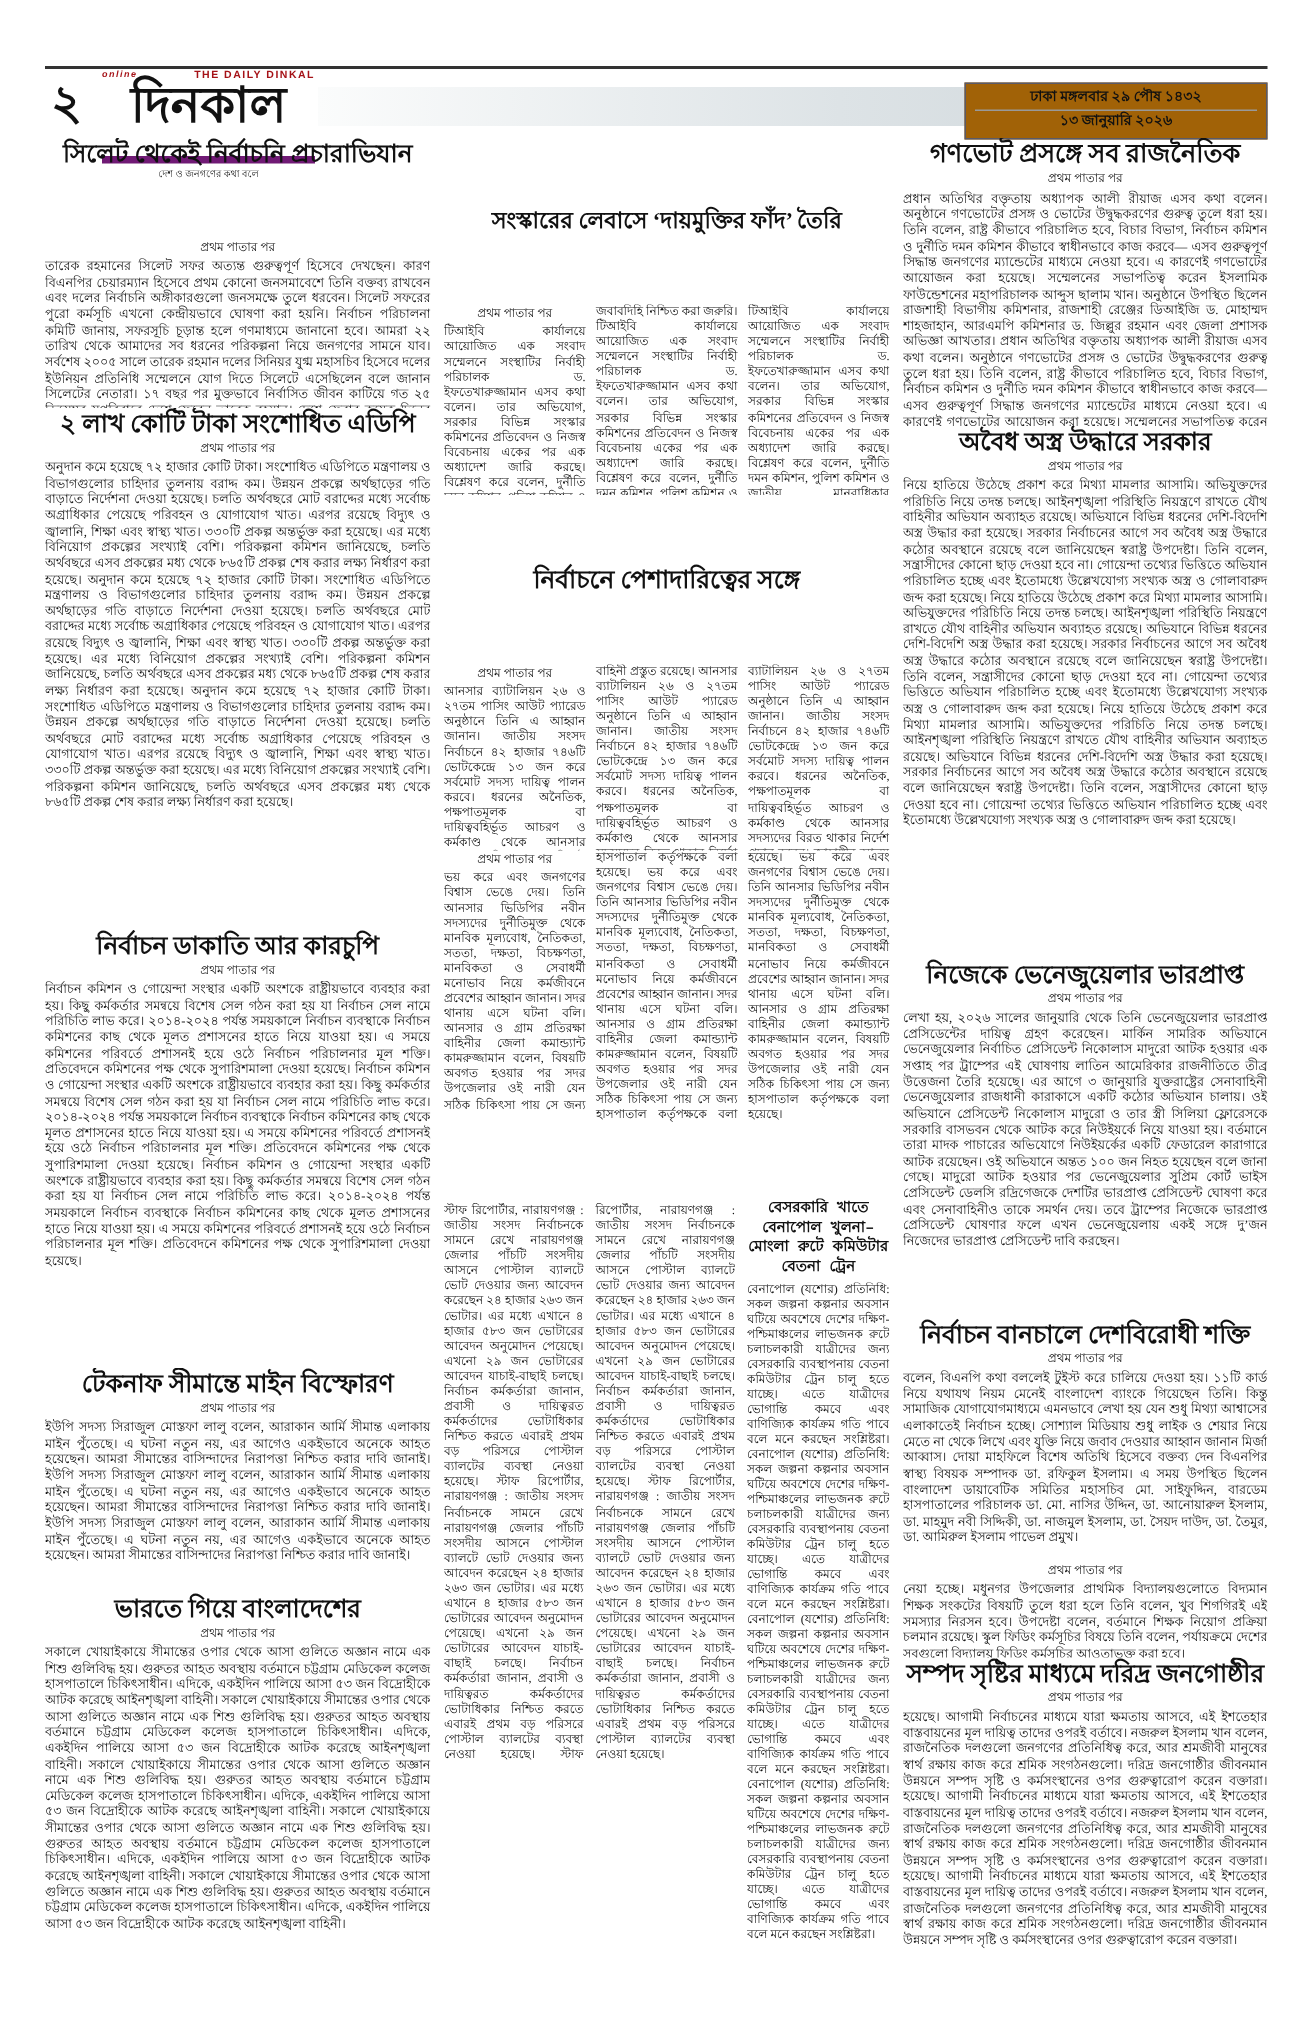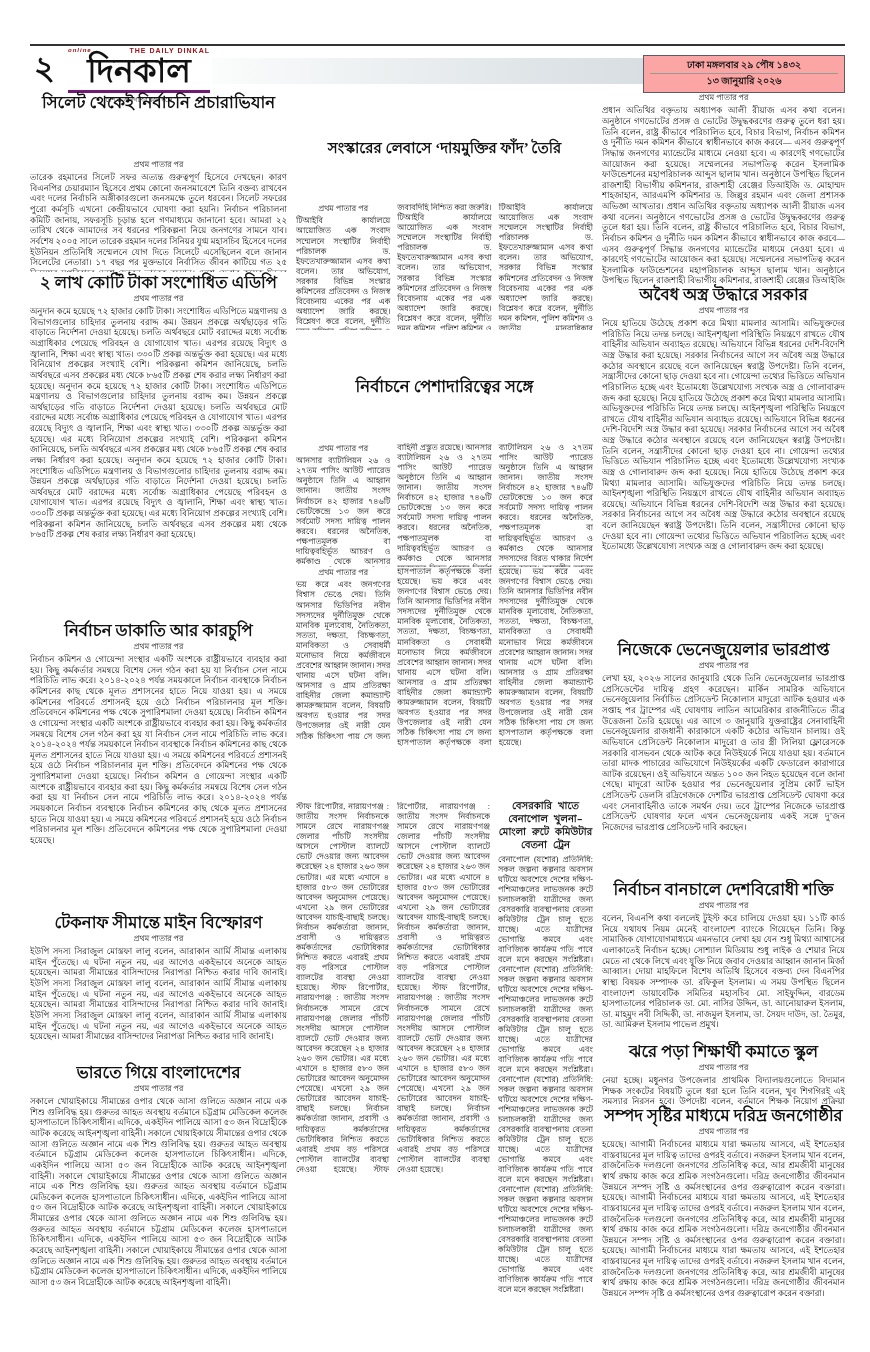--- a/index.html
+++ b/index.html
@@ -5,26 +5,26 @@
   html,body{margin:0;padding:0;background:#ffffff;}
   .page{position:relative;width:870px;height:1352px;background:#fff;overflow:hidden;
         font-family:"Liberation Serif","DejaVu Sans",serif;color:#111;}
   .top-rule{position:absolute;left:30px;right:25px;top:44px;height:2px;background:#333;}
   
   .page-num{position:absolute;left:34px;top:52px;font-size:32px;font-weight:bold;line-height:1;}
   .logo{position:absolute;left:68px;top:47px;width:142px;text-align:center;}
   .logo-top{font-size:7px;font-weight:bold;color:#a51217;letter-spacing:1px;text-align:right;
             font-family:"Liberation Sans",sans-serif;}
   .logo-online{float:left;font-style:italic;font-size:6px;color:#a51217;}
-  .logo-main{font-size:33px;font-weight:bold;line-height:1.05;border-bottom:3px solid #701a75;
-             padding-bottom:1px;}
+  .logo-main{font-size:33px;font-weight:bold;line-height:1.05;border-bottom:5px solid #701a75;
+             padding-bottom:15px;}
   .logo-tag{font-size:6.5px;margin-top:2px;color:#222;}
   .grad-bar{position:absolute;left:212px;right:25px;top:58px;height:26px;
             background:linear-gradient(to right,#fbfcfc 0%,#dde3e6 55%,#ccd4d8 100%);}
-  .date-box{position:absolute;right:25px;top:55px;width:188px;background:#fca5a5;
+  .date-box{position:absolute;right:25px;top:55px;width:188px;background:#a16207;
             border:1px solid #5a5a68;padding:2px 6px 3px;font-size:9.5px;font-weight:bold;
             text-align:center;line-height:1.5;}
   .date-box .row1{border-bottom:1px solid #999;padding-bottom:1px;}
   
   .content{position:absolute;left:30px;right:25px;top:92px;height:1245px;display:flex;gap:9px;}
   .col{display:flex;flex-direction:column;min-width:0;}
   .col-left{width:257px;}
   .col-mid{width:297px;}
   .col-right{flex:1;}
   article{overflow:hidden;flex:0 0 auto;}
@@ -137,40 +137,40 @@
         </article>
         <article class="benap">
           <h2 class="hl hl-big3"><span class="txt">বেসরকারি খাতে বেনাপোল খুলনা–মোংলা রুটে কমিউটার বেতনা ট্রেন</span></h2>
           <div class="body" style="margin-top:3px;font-size:8px">বেনাপোল (যশোর) প্রতিনিধি: সকল জল্পনা কল্পনার অবসান ঘটিয়ে অবশেষে দেশের দক্ষিণ-পশ্চিমাঞ্চলের লাভজনক রুটে চলাচলকারী যাত্রীদের জন্য বেসরকারি ব্যবস্থাপনায় বেতনা কমিউটার ট্রেন চালু হতে যাচ্ছে। এতে যাত্রীদের ভোগান্তি কমবে এবং বাণিজ্যিক কার্যক্রম গতি পাবে বলে মনে করছেন সংশ্লিষ্টরা। বেনাপোল (যশোর) প্রতিনিধি: সকল জল্পনা কল্পনার অবসান ঘটিয়ে অবশেষে দেশের দক্ষিণ-পশ্চিমাঞ্চলের লাভজনক রুটে চলাচলকারী যাত্রীদের জন্য বেসরকারি ব্যবস্থাপনায় বেতনা কমিউটার ট্রেন চালু হতে যাচ্ছে। এতে যাত্রীদের ভোগান্তি কমবে এবং বাণিজ্যিক কার্যক্রম গতি পাবে বলে মনে করছেন সংশ্লিষ্টরা। বেনাপোল (যশোর) প্রতিনিধি: সকল জল্পনা কল্পনার অবসান ঘটিয়ে অবশেষে দেশের দক্ষিণ-পশ্চিমাঞ্চলের লাভজনক রুটে চলাচলকারী যাত্রীদের জন্য বেসরকারি ব্যবস্থাপনায় বেতনা কমিউটার ট্রেন চালু হতে যাচ্ছে। এতে যাত্রীদের ভোগান্তি কমবে এবং বাণিজ্যিক কার্যক্রম গতি পাবে বলে মনে করছেন সংশ্লিষ্টরা। বেনাপোল (যশোর) প্রতিনিধি: সকল জল্পনা কল্পনার অবসান ঘটিয়ে অবশেষে দেশের দক্ষিণ-পশ্চিমাঞ্চলের লাভজনক রুটে চলাচলকারী যাত্রীদের জন্য বেসরকারি ব্যবস্থাপনায় বেতনা কমিউটার ট্রেন চালু হতে যাচ্ছে। এতে যাত্রীদের ভোগান্তি কমবে এবং বাণিজ্যিক কার্যক্রম গতি পাবে বলে মনে করছেন সংশ্লিষ্টরা।</div>
         </article>
       </div>
     </section>
 
     <section class="col col-right">
       <article style="height:192px">
+        <h2 class="hl" style="font-size:17px"><span class="txt">গণভোট প্রসঙ্গে সব রাজনৈতিক</span></h2>
         <div class="cont">প্রথম পাতার পর</div>
         <div class="body">প্রধান অতিথির বক্তৃতায় অধ্যাপক আলী রীয়াজ এসব কথা বলেন। অনুষ্ঠানে গণভোটের প্রসঙ্গ ও ভোটের উদ্বুদ্ধকরণের গুরুত্ব তুলে ধরা হয়। তিনি বলেন, রাষ্ট্র কীভাবে পরিচালিত হবে, বিচার বিভাগ, নির্বাচন কমিশন ও দুর্নীতি দমন কমিশন কীভাবে স্বাধীনভাবে কাজ করবে— এসব গুরুত্বপূর্ণ সিদ্ধান্ত জনগণের ম্যান্ডেটের মাধ্যমে নেওয়া হবে। এ কারণেই গণভোটের আয়োজন করা হয়েছে। সম্মেলনের সভাপতিত্ব করেন ইসলামিক ফাউন্ডেশনের মহাপরিচালক আব্দুস ছালাম খান। অনুষ্ঠানে উপস্থিত ছিলেন রাজশাহী বিভাগীয় কমিশনার, রাজশাহী রেঞ্জের ডিআইজি ড. মোহাম্মদ শাহজাহান, আরএমপি কমিশনার ড. জিল্লুর রহমান এবং জেলা প্রশাসক অভিজ্ঞা আখতার। প্রধান অতিথির বক্তৃতায় অধ্যাপক আলী রীয়াজ এসব কথা বলেন। অনুষ্ঠানে গণভোটের প্রসঙ্গ ও ভোটের উদ্বুদ্ধকরণের গুরুত্ব তুলে ধরা হয়। তিনি বলেন, রাষ্ট্র কীভাবে পরিচালিত হবে, বিচার বিভাগ, নির্বাচন কমিশন ও দুর্নীতি দমন কমিশন কীভাবে স্বাধীনভাবে কাজ করবে— এসব গুরুত্বপূর্ণ সিদ্ধান্ত জনগণের ম্যান্ডেটের মাধ্যমে নেওয়া হবে। এ কারণেই গণভোটের আয়োজন করা হয়েছে। সম্মেলনের সভাপতিত্ব করেন ইসলামিক ফাউন্ডেশনের মহাপরিচালক আব্দুস ছালাম খান। অনুষ্ঠানে উপস্থিত ছিলেন রাজশাহী বিভাগীয় কমিশনার, রাজশাহী রেঞ্জের ডিআইজি ড. মোহাম্মদ শাহজাহান, আরএমপি কমিশনার ড. জিল্লুর রহমান এবং জেলা প্রশাসক অভিজ্ঞা আখতার।</div>
       </article>
       <article style="height:355px">
         <h2 class="hl"><span class="txt">অবৈধ অস্ত্র উদ্ধারে সরকার</span></h2>
         <div class="cont">প্রথম পাতার পর</div>
         <div class="body">নিয়ে হাতিয়ে উঠেছে প্রকাশ করে মিথ্যা মামলার আসামি। অভিযুক্তদের পরিচিতি নিয়ে তদন্ত চলছে। আইনশৃঙ্খলা পরিস্থিতি নিয়ন্ত্রণে রাখতে যৌথ বাহিনীর অভিযান অব্যাহত রয়েছে। অভিযানে বিভিন্ন ধরনের দেশি-বিদেশি অস্ত্র উদ্ধার করা হয়েছে। সরকার নির্বাচনের আগে সব অবৈধ অস্ত্র উদ্ধারে কঠোর অবস্থানে রয়েছে বলে জানিয়েছেন স্বরাষ্ট্র উপদেষ্টা। তিনি বলেন, সন্ত্রাসীদের কোনো ছাড় দেওয়া হবে না। গোয়েন্দা তথ্যের ভিত্তিতে অভিযান পরিচালিত হচ্ছে এবং ইতোমধ্যে উল্লেখযোগ্য সংখ্যক অস্ত্র ও গোলাবারুদ জব্দ করা হয়েছে। নিয়ে হাতিয়ে উঠেছে প্রকাশ করে মিথ্যা মামলার আসামি। অভিযুক্তদের পরিচিতি নিয়ে তদন্ত চলছে। আইনশৃঙ্খলা পরিস্থিতি নিয়ন্ত্রণে রাখতে যৌথ বাহিনীর অভিযান অব্যাহত রয়েছে। অভিযানে বিভিন্ন ধরনের দেশি-বিদেশি অস্ত্র উদ্ধার করা হয়েছে। সরকার নির্বাচনের আগে সব অবৈধ অস্ত্র উদ্ধারে কঠোর অবস্থানে রয়েছে বলে জানিয়েছেন স্বরাষ্ট্র উপদেষ্টা। তিনি বলেন, সন্ত্রাসীদের কোনো ছাড় দেওয়া হবে না। গোয়েন্দা তথ্যের ভিত্তিতে অভিযান পরিচালিত হচ্ছে এবং ইতোমধ্যে উল্লেখযোগ্য সংখ্যক অস্ত্র ও গোলাবারুদ জব্দ করা হয়েছে। নিয়ে হাতিয়ে উঠেছে প্রকাশ করে মিথ্যা মামলার আসামি। অভিযুক্তদের পরিচিতি নিয়ে তদন্ত চলছে। আইনশৃঙ্খলা পরিস্থিতি নিয়ন্ত্রণে রাখতে যৌথ বাহিনীর অভিযান অব্যাহত রয়েছে। অভিযানে বিভিন্ন ধরনের দেশি-বিদেশি অস্ত্র উদ্ধার করা হয়েছে। সরকার নির্বাচনের আগে সব অবৈধ অস্ত্র উদ্ধারে কঠোর অবস্থানে রয়েছে বলে জানিয়েছেন স্বরাষ্ট্র উপদেষ্টা। তিনি বলেন, সন্ত্রাসীদের কোনো ছাড় দেওয়া হবে না। গোয়েন্দা তথ্যের ভিত্তিতে অভিযান পরিচালিত হচ্ছে এবং ইতোমধ্যে উল্লেখযোগ্য সংখ্যক অস্ত্র ও গোলাবারুদ জব্দ করা হয়েছে।</div>
       </article>
       <article style="height:240px">
         <h2 class="hl"><span class="txt">নিজেকে ভেনেজুয়েলার ভারপ্রাপ্ত</span></h2>
         <div class="cont">প্রথম পাতার পর</div>
         <div class="body">লেখা হয়, ২০২৬ সালের জানুয়ারি থেকে তিনি ভেনেজুয়েলার ভারপ্রাপ্ত প্রেসিডেন্টের দায়িত্ব গ্রহণ করেছেন। মার্কিন সামরিক অভিযানে ভেনেজুয়েলার নির্বাচিত প্রেসিডেন্ট নিকোলাস মাদুরো আটক হওয়ার এক সপ্তাহ পর ট্রাম্পের এই ঘোষণায় লাতিন আমেরিকার রাজনীতিতে তীব্র উত্তেজনা তৈরি হয়েছে। এর আগে ৩ জানুয়ারি যুক্তরাষ্ট্রের সেনাবাহিনী ভেনেজুয়েলার রাজধানী কারাকাসে একটি কঠোর অভিযান চালায়। ওই অভিযানে প্রেসিডেন্ট নিকোলাস মাদুরো ও তার স্ত্রী সিলিয়া ফ্লোরেসকে সরকারি বাসভবন থেকে আটক করে নিউইয়র্কে নিয়ে যাওয়া হয়। বর্তমানে তারা মাদক পাচারের অভিযোগে নিউইয়র্কের একটি ফেডারেল কারাগারে আটক রয়েছেন। ওই অভিযানে অন্তত ১০০ জন নিহত হয়েছেন বলে জানা গেছে। মাদুরো আটক হওয়ার পর ভেনেজুয়েলার সুপ্রিম কোর্ট ভাইস প্রেসিডেন্ট ডেলসি রদ্রিগেজকে দেশটির ভারপ্রাপ্ত প্রেসিডেন্ট ঘোষণা করে এবং সেনাবাহিনীও তাকে সমর্থন দেয়। তবে ট্রাম্পের নিজেকে ভারপ্রাপ্ত প্রেসিডেন্ট ঘোষণার ফলে এখন ভেনেজুয়েলায় একই সঙ্গে দু’জন নিজেদের ভারপ্রাপ্ত প্রেসিডেন্ট দাবি করছেন।</div>
       </article>
       <article style="height:162px">
         <h2 class="hl"><span class="txt">নির্বাচন বানচালে দেশবিরোধী শক্তি</span></h2>
         <div class="cont">প্রথম পাতার পর</div>
         <div class="body">বলেন, বিএনপি কথা বললেই টুইস্ট করে চালিয়ে দেওয়া হয়। ১১টি কার্ড নিয়ে যথাযথ নিয়ম মেনেই বাংলাদেশ ব্যাংকে গিয়েছেন তিনি। কিন্তু সামাজিক যোগাযোগমাধ্যমে এমনভাবে লেখা হয় যেন শুধু মিথ্যা আশ্বাসের এলাকাতেই নির্বাচন হচ্ছে। সোশ্যাল মিডিয়ায় শুধু লাইক ও শেয়ার নিয়ে মেতে না থেকে লিখে এবং যুক্তি নিয়ে জবাব দেওয়ার আহ্বান জানান মির্জা আব্বাস। দোয়া মাহফিলে বিশেষ অতিথি হিসেবে বক্তব্য দেন বিএনপির স্বাস্থ্য বিষয়ক সম্পাদক ডা. রফিকুল ইসলাম। এ সময় উপস্থিত ছিলেন বাংলাদেশ ডায়াবেটিক সমিতির মহাসচিব মো. সাইফুদ্দিন, বারডেম হাসপাতালের পরিচালক ডা. মো. নাসির উদ্দিন, ডা. আনোয়ারুল ইসলাম, ডা. মাহমুদ নবী সিদ্দিকী, ডা. নাজমুল ইসলাম, ডা. সৈয়দ দাউদ, ডা. তৈমুর, ডা. আমিরুল ইসলাম পাভেল প্রমুখ।</div>
       </article>
       <article style="height:64px">
-        <h2 class="hl"><span class="txt">ঝরে পড়া শিক্ষার্থী কমাতে স্কুল</span></h2>
         <div class="cont">প্রথম পাতার পর</div>
         <div class="body">নেয়া হচ্ছে। মধুনগর উপজেলার প্রাথমিক বিদ্যালয়গুলোতে বিদ্যমান শিক্ষক সংকটের বিষয়টি তুলে ধরা হলে তিনি বলেন, খুব শিগগিরই এই সমস্যার নিরসন হবে। উপদেষ্টা বলেন, বর্তমানে শিক্ষক নিয়োগ প্রক্রিয়া চলমান রয়েছে। স্কুল ফিডিং কর্মসূচির বিষয়ে তিনি বলেন, পর্যায়ক্রমে দেশের সবগুলো বিদ্যালয় ফিডিং কর্মসূচির আওতাভুক্ত করা হবে।</div>
       </article>
       <article class="fill">
         <h2 class="hl"><span class="txt">সম্পদ সৃষ্টির মাধ্যমে দরিদ্র জনগোষ্ঠীর</span></h2>
         <div class="cont">প্রথম পাতার পর</div>
         <div class="body">হয়েছে। আগামী নির্বাচনের মাধ্যমে যারা ক্ষমতায় আসবে, এই ইশতেহার বাস্তবায়নের মূল দায়িত্ব তাদের ওপরই বর্তাবে। নজরুল ইসলাম খান বলেন, রাজনৈতিক দলগুলো জনগণের প্রতিনিধিত্ব করে, আর শ্রমজীবী মানুষের স্বার্থ রক্ষায় কাজ করে শ্রমিক সংগঠনগুলো। দরিদ্র জনগোষ্ঠীর জীবনমান উন্নয়নে সম্পদ সৃষ্টি ও কর্মসংস্থানের ওপর গুরুত্বারোপ করেন বক্তারা। হয়েছে। আগামী নির্বাচনের মাধ্যমে যারা ক্ষমতায় আসবে, এই ইশতেহার বাস্তবায়নের মূল দায়িত্ব তাদের ওপরই বর্তাবে। নজরুল ইসলাম খান বলেন, রাজনৈতিক দলগুলো জনগণের প্রতিনিধিত্ব করে, আর শ্রমজীবী মানুষের স্বার্থ রক্ষায় কাজ করে শ্রমিক সংগঠনগুলো। দরিদ্র জনগোষ্ঠীর জীবনমান উন্নয়নে সম্পদ সৃষ্টি ও কর্মসংস্থানের ওপর গুরুত্বারোপ করেন বক্তারা। হয়েছে। আগামী নির্বাচনের মাধ্যমে যারা ক্ষমতায় আসবে, এই ইশতেহার বাস্তবায়নের মূল দায়িত্ব তাদের ওপরই বর্তাবে। নজরুল ইসলাম খান বলেন, রাজনৈতিক দলগুলো জনগণের প্রতিনিধিত্ব করে, আর শ্রমজীবী মানুষের স্বার্থ রক্ষায় কাজ করে শ্রমিক সংগঠনগুলো। দরিদ্র জনগোষ্ঠীর জীবনমান উন্নয়নে সম্পদ সৃষ্টি ও কর্মসংস্থানের ওপর গুরুত্বারোপ করেন বক্তারা।</div>
       </article>
     </section>
   </div>

